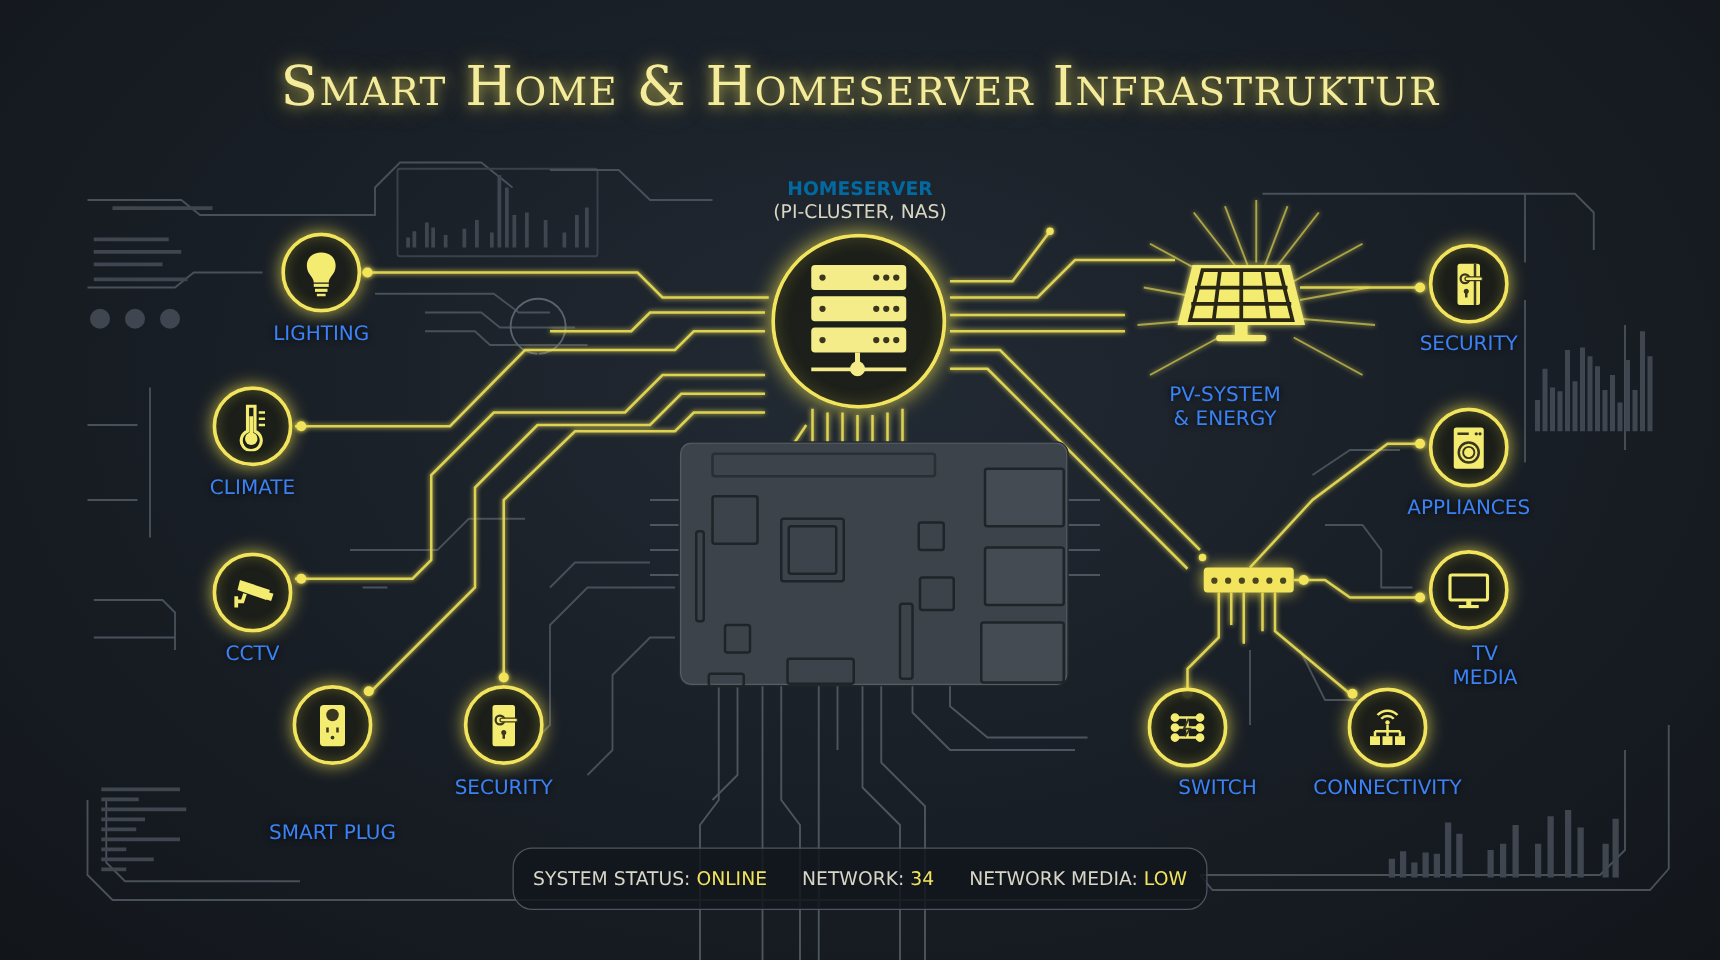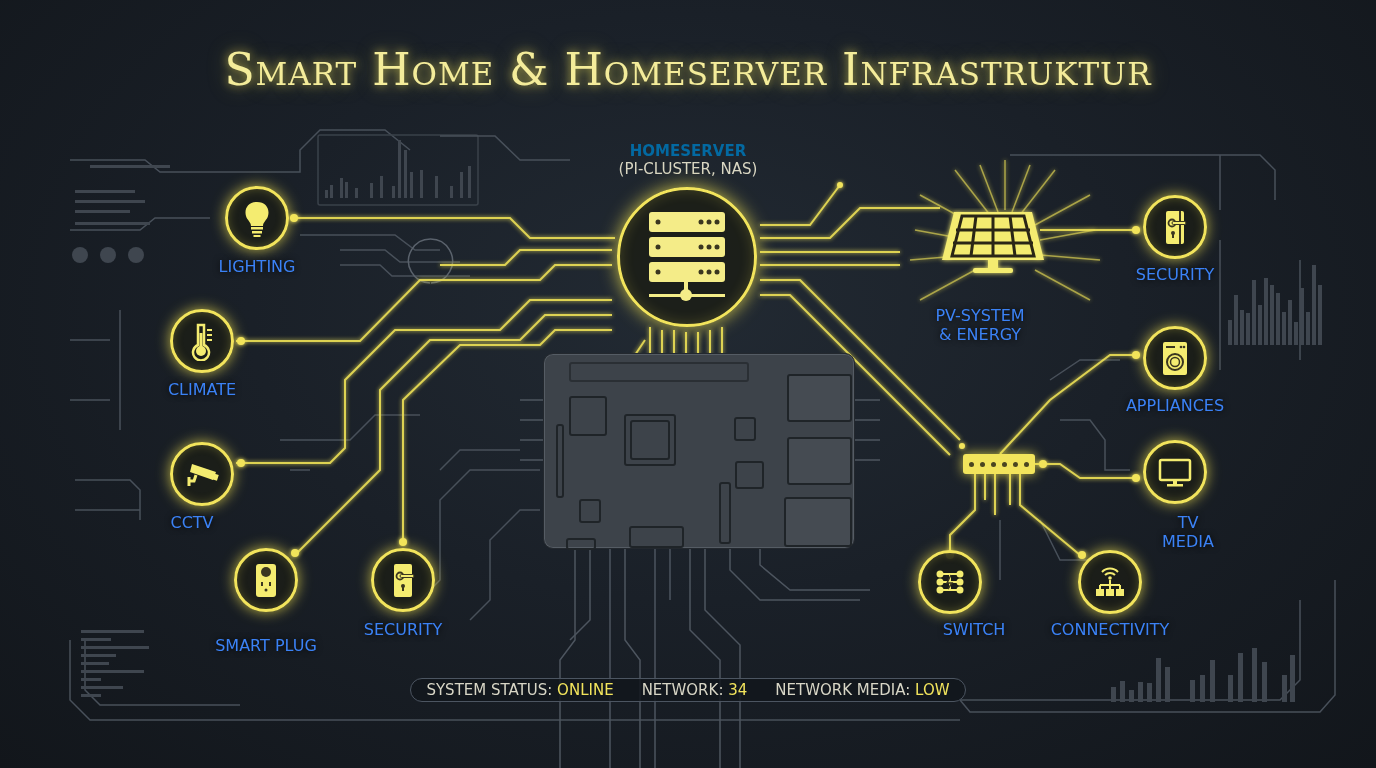--- a/index.html
+++ b/index.html
@@ -37,21 +37,21 @@
   }
   .hub-title {
     position:absolute; left:688px; top:142px; transform:translateX(-50%);
     font-size:15px; font-weight:bold; color:#0369a1; white-space:nowrap;
   }
   .hub-sub {
     position:absolute; left:688px; top:160px; transform:translateX(-50%);
     font-size:15px; color:#d9d6c2; white-space:nowrap;
   }
   .status {
-    position:absolute; left:410px; top:678px; width:556px; height:24px;
+    position:absolute; left:410px; top:678px; width:556px; height:50px;
     border:1px solid #4c5561; border-radius:16px; box-sizing:border-box;
     background: rgba(18,22,28,0.85);
     display:flex; align-items:center; justify-content:center; gap:28px;
     font-size:15px; color:#d8d6c6;
   }
   .status .v { color:#f2e45c; }
   .board {
     position:absolute; left:543px; top:353px; width:310px; height:194px;
     background:#3d434a; border-radius:10px; border:1px solid #23282e;
     box-shadow: 0 0 0 1px #555c64 inset;
@@ -336,32 +336,32 @@
 </div>
 <div class="label" style="left:202px;top:380px;">CLIMATE</div>
 
 <div class="node" style="left:170px;top:442px;">
   <svg viewBox="0 0 40 40">
     <path d="M10 10 L34 18 L31 26 L8 18 Z" fill="#f4ec70"></path>
     <rect x="30" y="20" width="6" height="6" fill="#f4ec70" transform="rotate(18 33 23)"></rect>
     <path d="M14 21 L12 27 H7 M7 23 V32" stroke="#f4ec70" stroke-width="3" fill="none"></path>
   </svg>
 </div>
-<div class="label" style="left:192px;top:513px;text-align:right;">CCTV</div>
+<div class="label" style="left:202px;top:513px;text-align:right;">CCTV</div>
 
 <div class="node" style="left:234px;top:548px;">
   <svg viewBox="0 0 40 40">
     <rect x="10" y="4" width="20" height="33" rx="3" fill="#f4ec70"></rect>
     <circle cx="20" cy="12" r="5" fill="#3a3620"></circle>
     <rect x="15" y="22" width="2" height="4" fill="#3a3620"></rect>
     <rect x="23" y="22" width="2" height="4" fill="#3a3620"></rect>
     <circle cx="20" cy="30" r="1.5" fill="#3a3620"></circle>
   </svg>
 </div>
-<div class="label" style="left:266px;top:636px;">SMART PLUG</div>
+<div class="label" style="left:266px;top:656px;">SMART PLUG</div>
 
 <div class="node" style="left:371px;top:548px;">
   <svg viewBox="0 0 40 40">
     <rect x="11" y="4" width="18" height="33" rx="2" fill="#f4ec70"></rect>
     <circle cx="17" cy="16" r="3.5" fill="none" stroke="#3a3620" stroke-width="1.8"></circle>
     <rect x="17" y="14.5" width="14" height="3" rx="1.5" fill="#f4ec70" stroke="#3a3620" stroke-width="1"></rect>
     <circle cx="20" cy="26" r="2" fill="#3a3620"></circle>
     <rect x="19" y="26" width="2" height="5" fill="#3a3620"></rect>
   </svg>
 </div>

